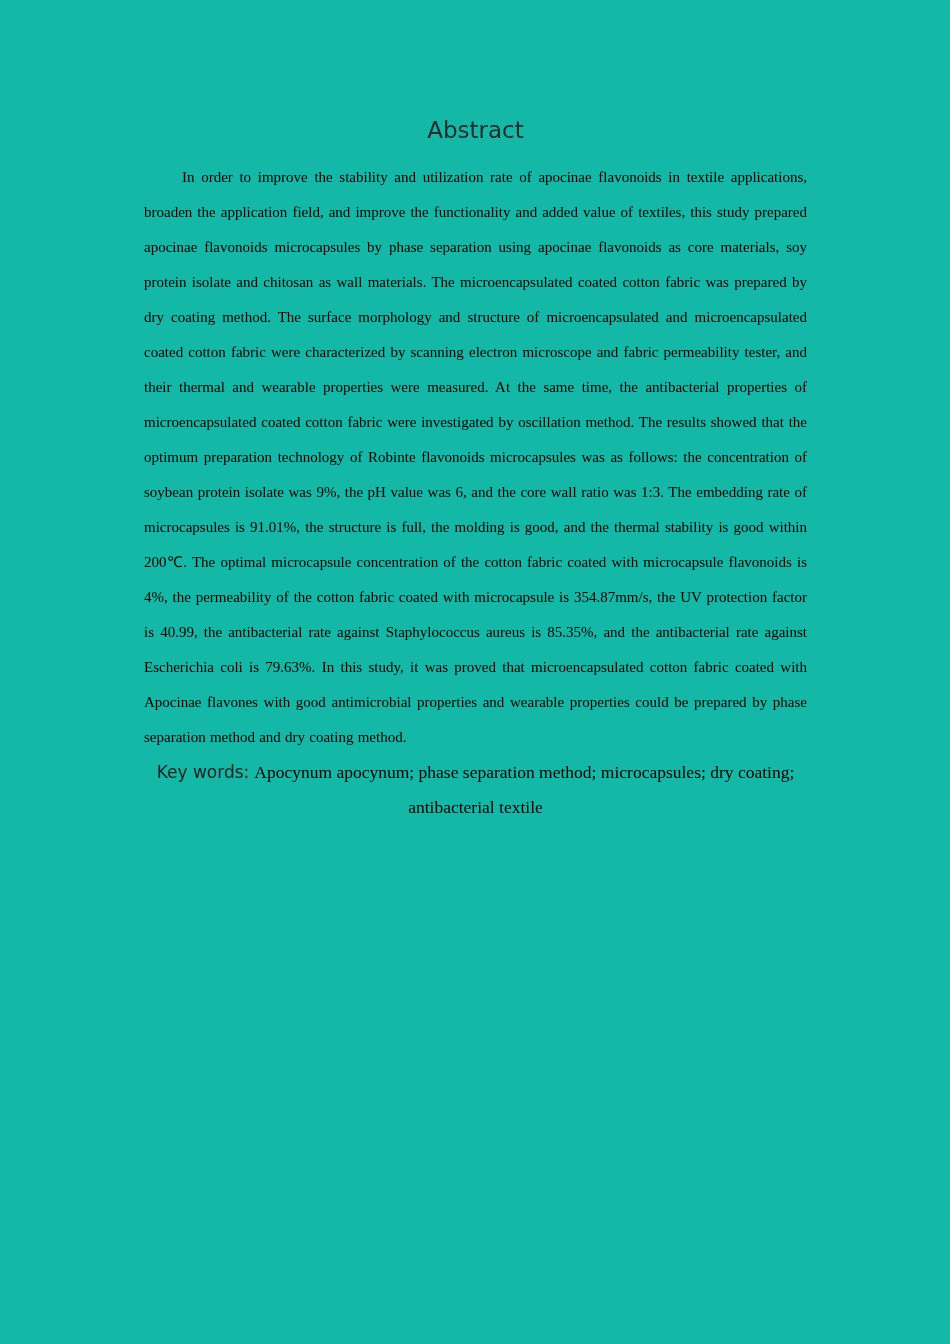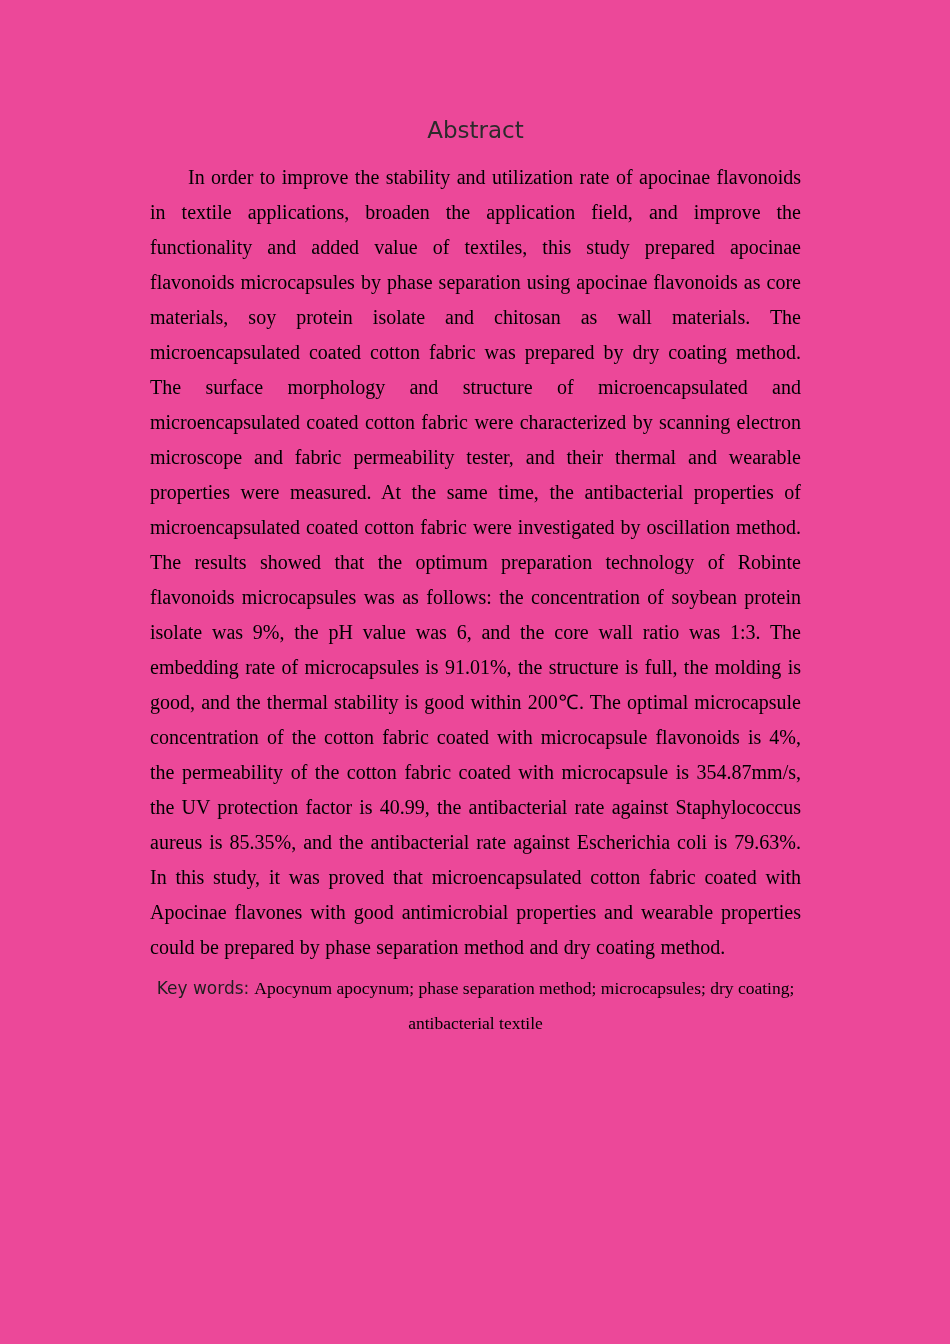--- a/index.html
+++ b/index.html
@@ -12,38 +12,38 @@
       height: 1344px;
       font-family: "Liberation Serif", serif;
       color: #000000;
     }
     .page {
       position: relative;
       width: 950px;
       height: 1344px;
       box-sizing: border-box;
       padding: 116px 143px 0 144px;
-      background: #ec4899;
+      background: #14b8a6;
       overflow: hidden;
     }
     .title {
       font-family: "DejaVu Sans", "Liberation Sans", sans-serif;
       font-size: 23px;
       font-weight: 500;
       color: #2b2b2b;
       text-align: center;
       margin: 0 0 14px 0;
       line-height: 1.3;
     }
     .abstract {
-      font-size: 20px;
+      font-size: 15px;
       line-height: 35px;
       text-align: justify;
       text-indent: 38px;
-      margin: 6px;
+      margin: 0;
       word-spacing: 0.5px;
     }
     .keywords {
       font-size: 17.5px;
       line-height: 35px;
       margin: 0;
       text-align: center;
     }
     .keywords-label {
       font-family: "DejaVu Sans", "Liberation Sans", sans-serif;

